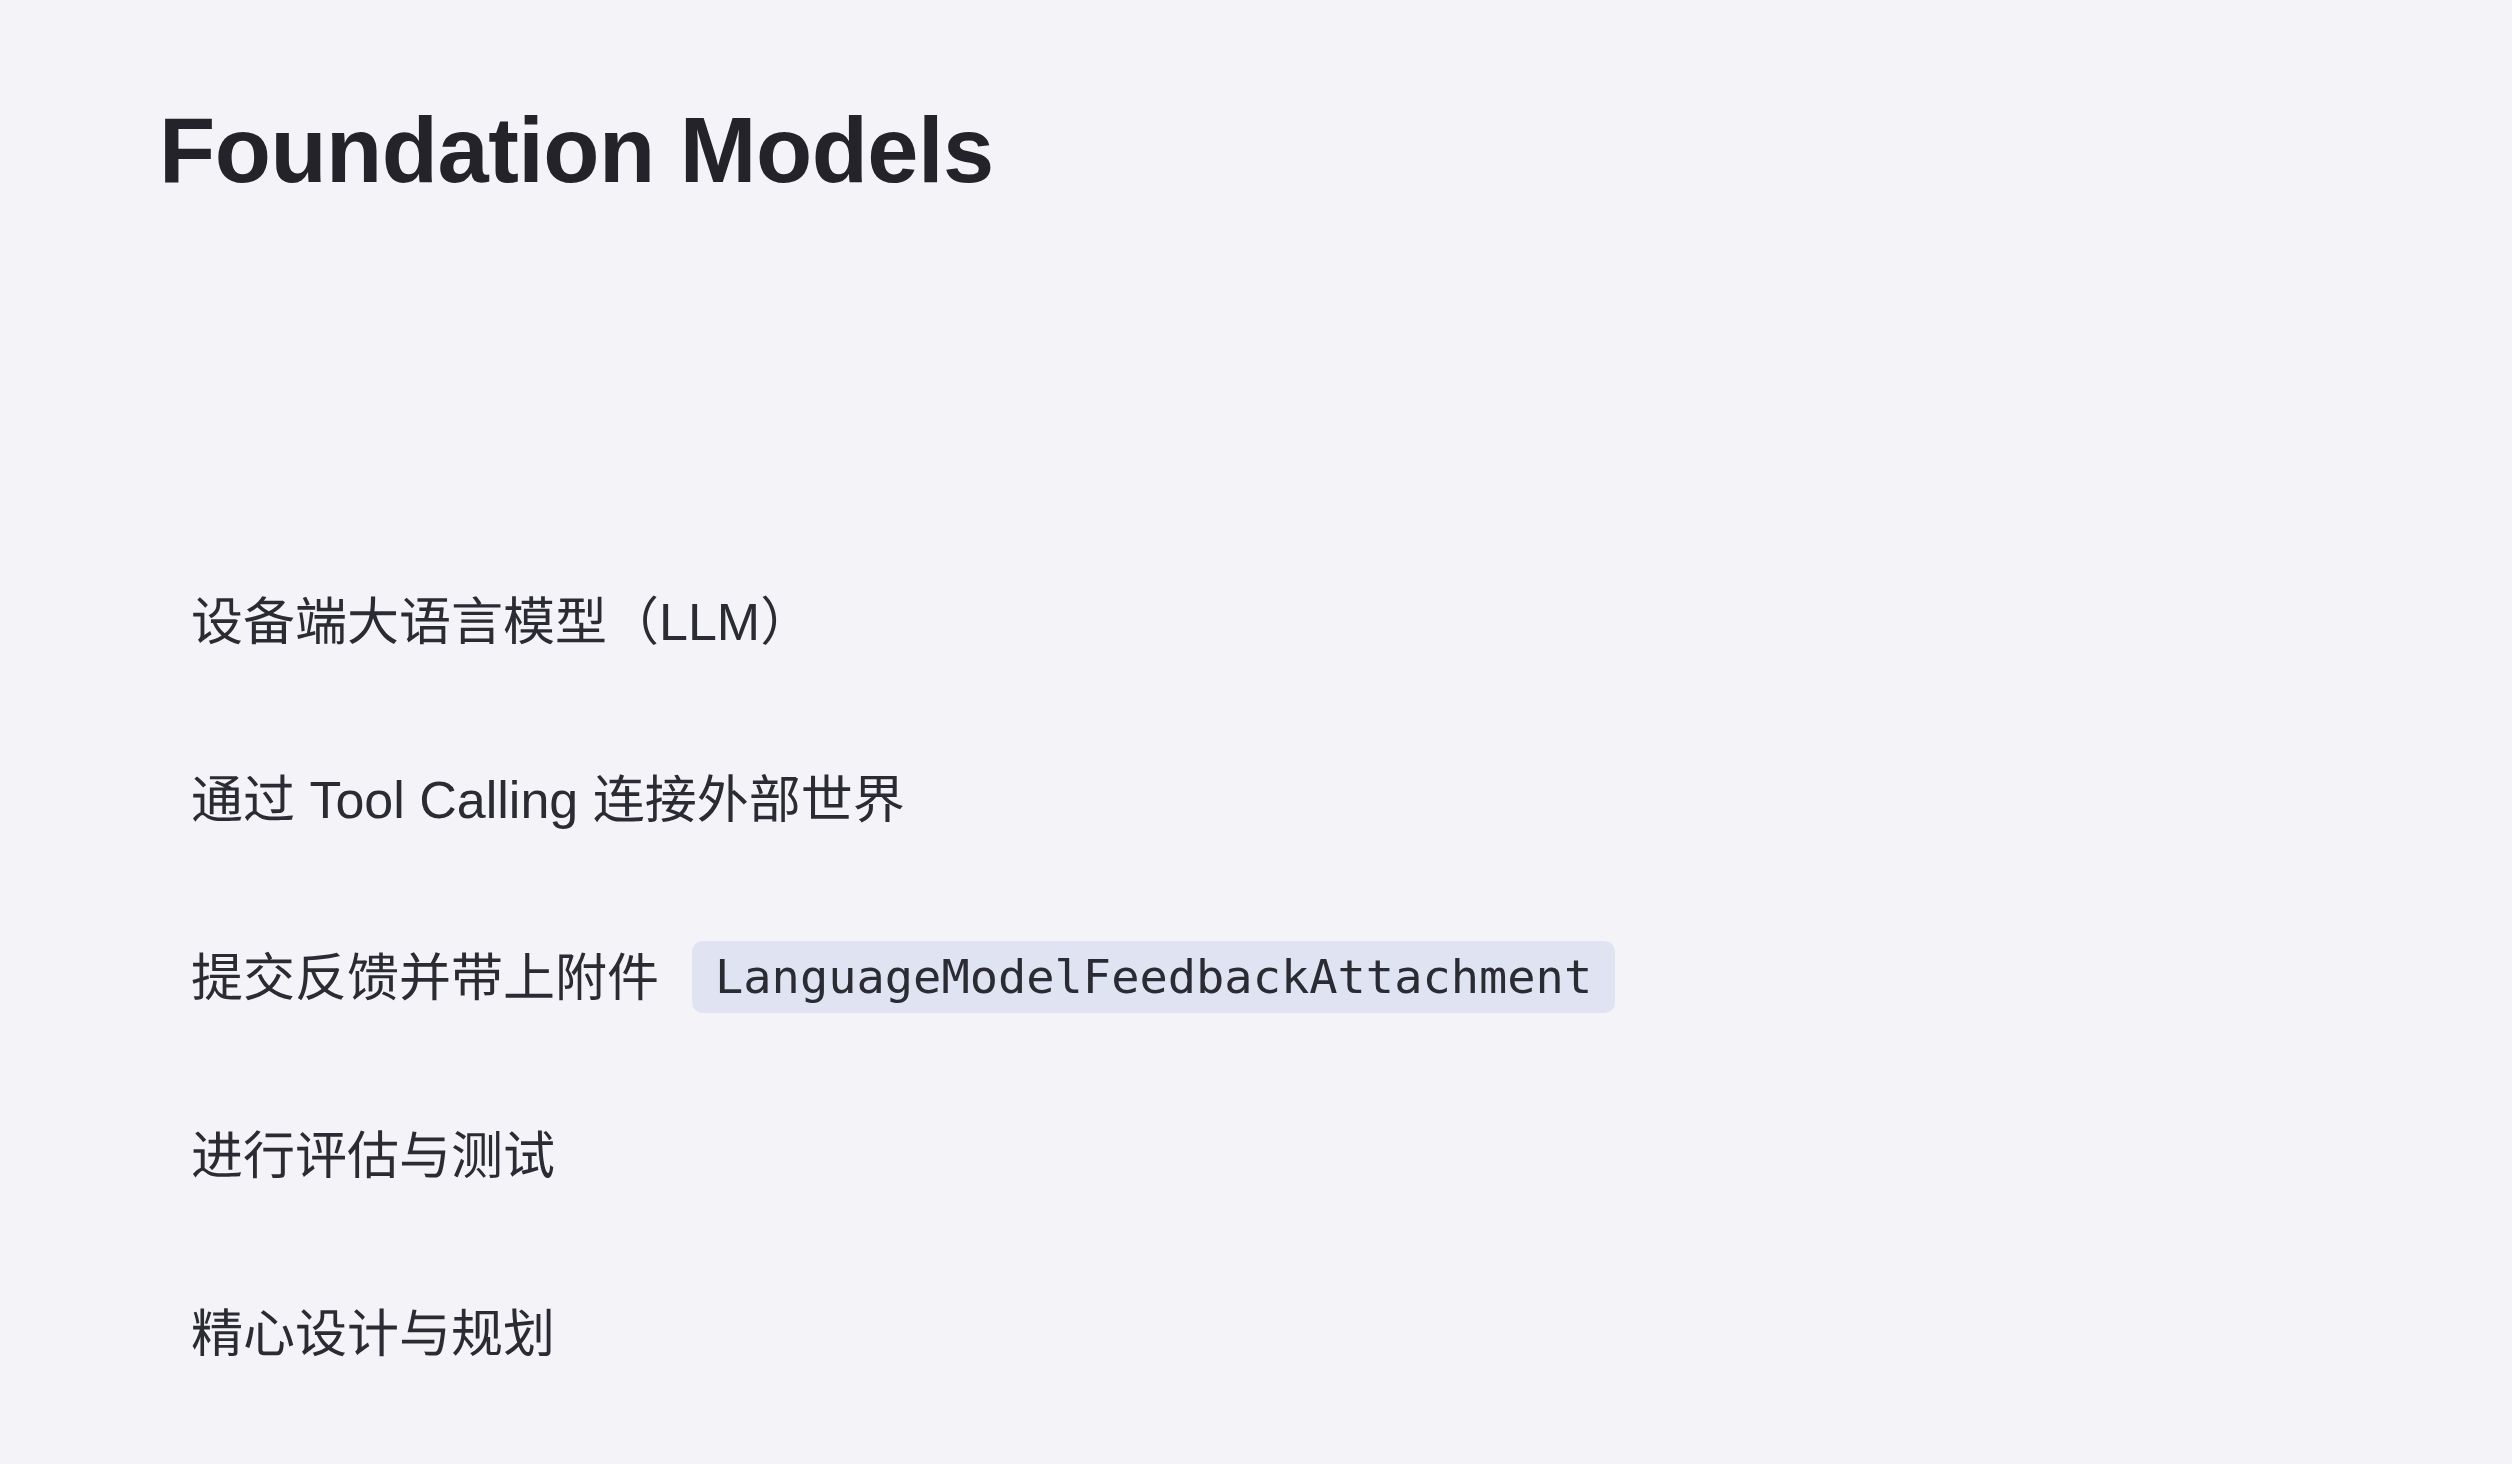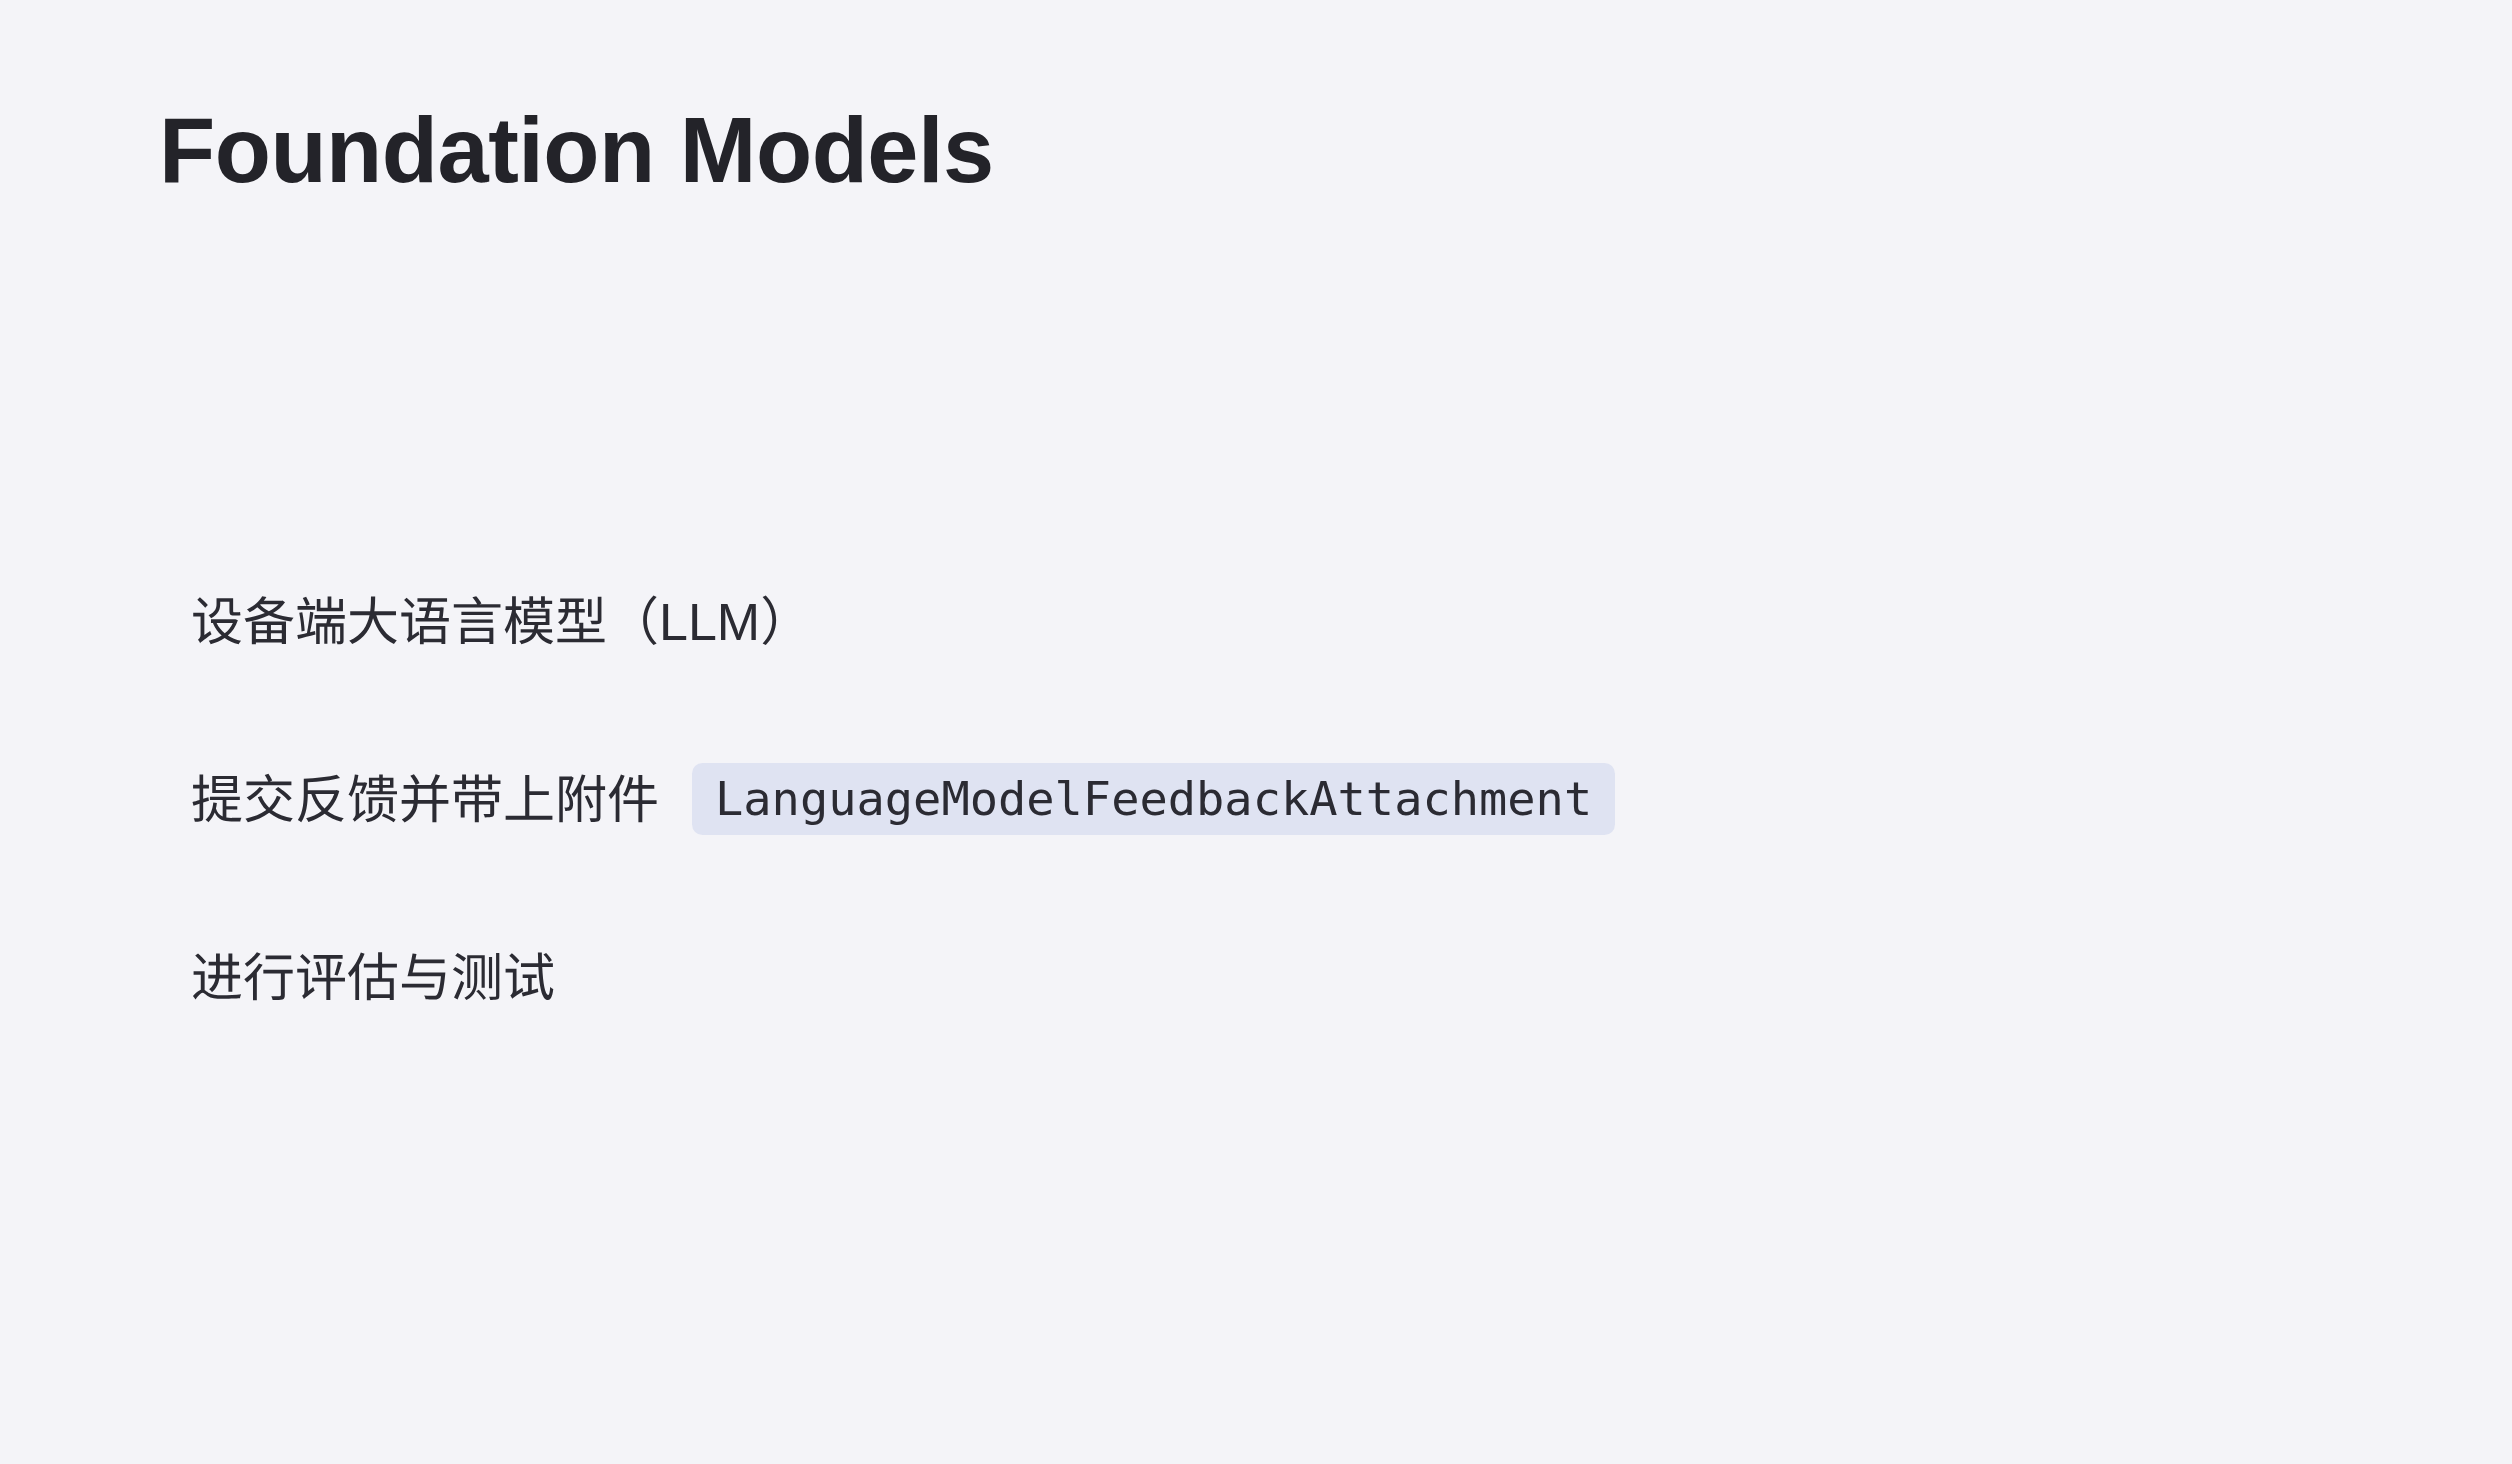--- a/index.html
+++ b/index.html
@@ -84,27 +84,33 @@
 <div class="slide">
 
   <h1 class="slide-title">Foundation Models</h1>
 
   <ul class="bullet-list">
 
     <li class="bullet-item">
       <span class="bullet-text">设备端大语言模型（LLM）</span>
     </li>
 
+    <li class="bullet-item">
+      <span class="bullet-text">通过 Tool Calling 连接外部世界</span>
+    </li>
 
     <li class="bullet-item">
       <span class="bullet-text">提交反馈并带上附件</span>
       <code class="code-chip">LanguageModelFeedbackAttachment</code>
     </li>
 
     <li class="bullet-item">
       <span class="bullet-text">进行评估与测试</span>
     </li>
 
+    <li class="bullet-item">
+      <span class="bullet-text">精心设计与规划</span>
+    </li>
 
   </ul>
 
 </div>
 
 
 </body></html>

